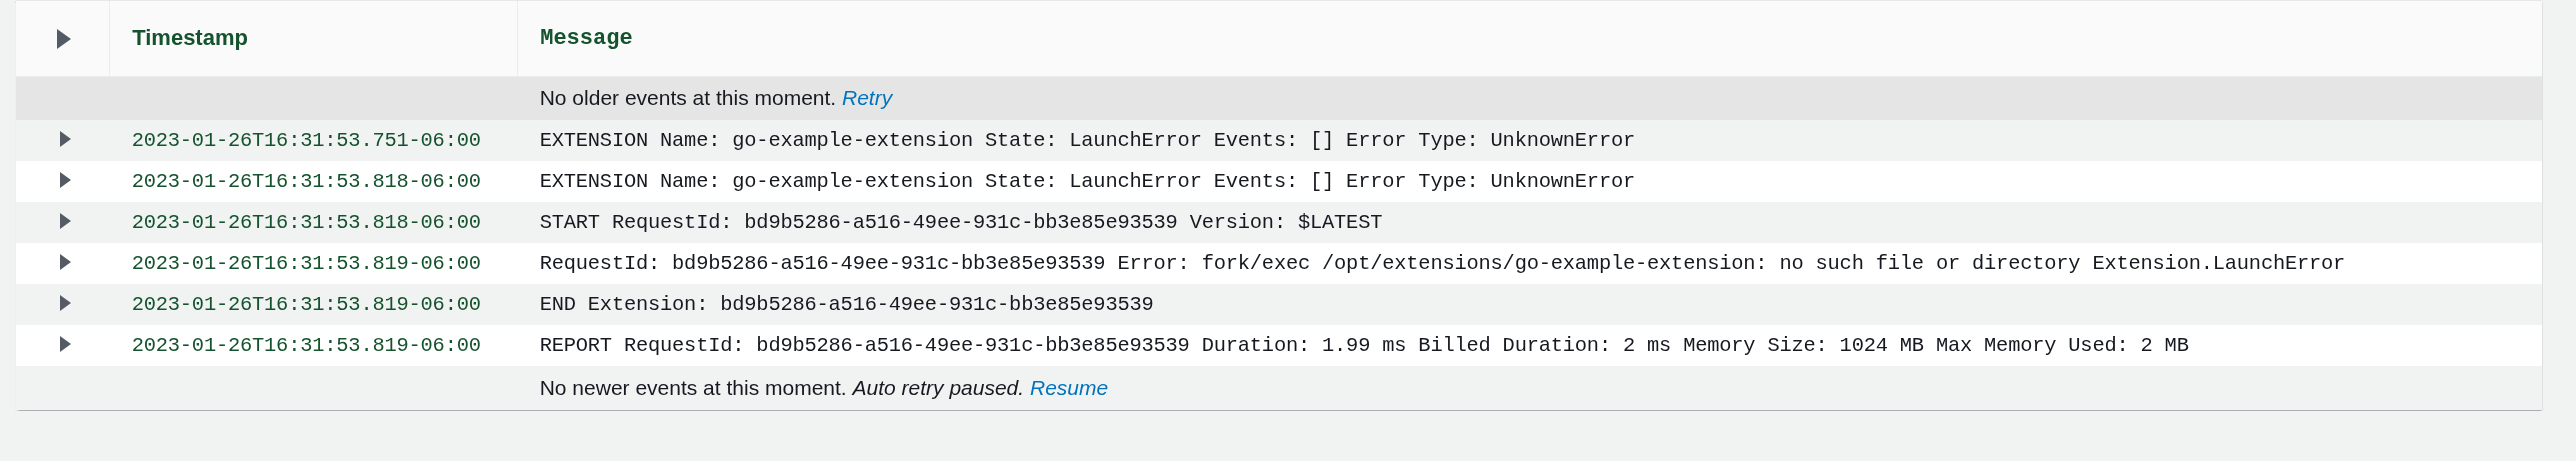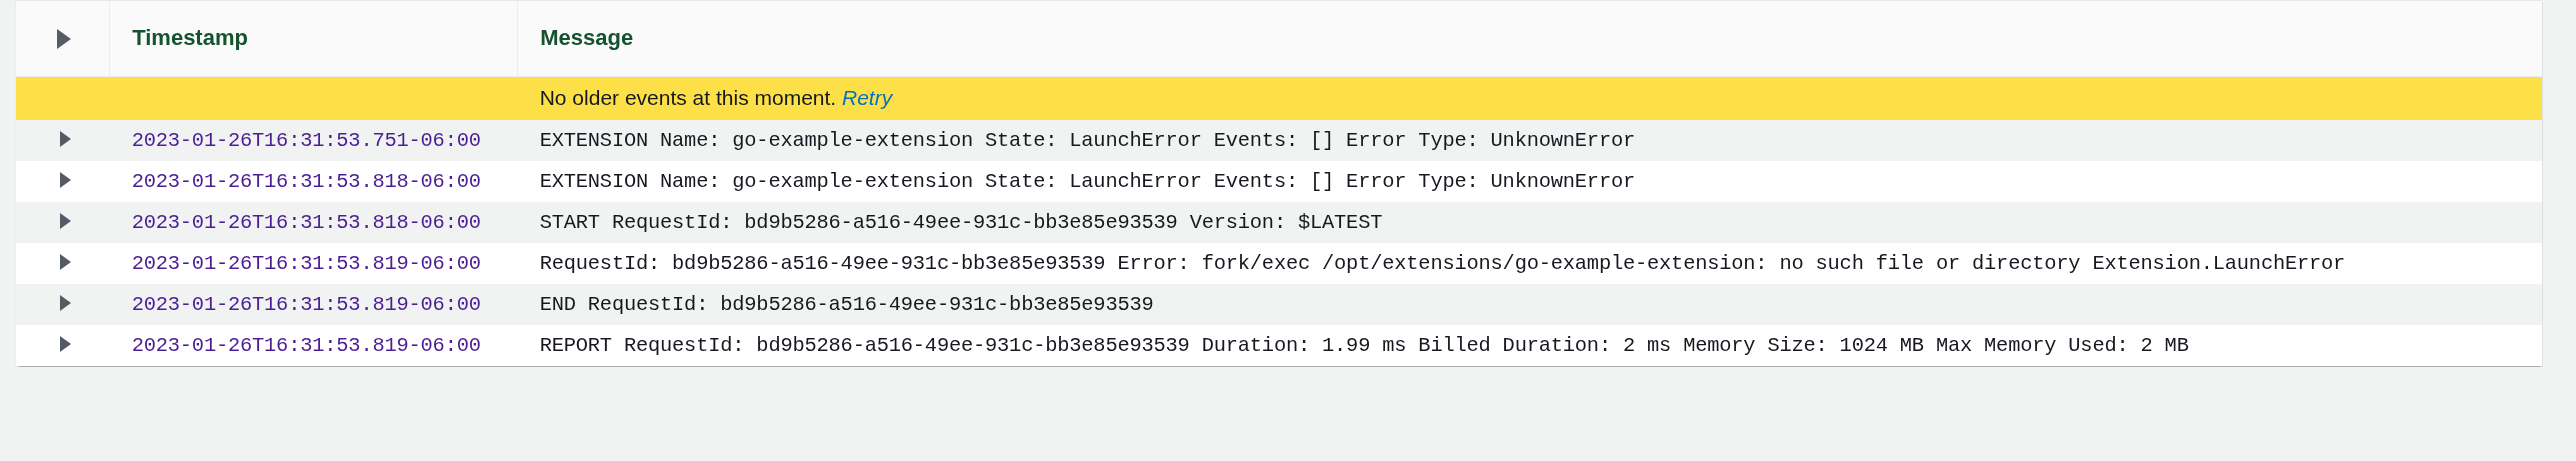--- a/index.html
+++ b/index.html
@@ -54,20 +54,21 @@
   th.th-expand {
     padding-left: 41px;
   }
   th.th-time {
     padding-left: 22px;
     border-left: 0.8px solid #eaeded;
   }
   th.th-message {
     padding-left: 22px;
     border-left: 0.8px solid #eaeded;
+    font-family: Liberation Mono, monospace;
   }
   .header-caret {
     display: inline-block;
     width: 0;
     height: 0;
     border-top: 10.2px solid transparent;
     border-bottom: 10.2px solid transparent;
     border-left: 14px solid #545b64;
     vertical-align: middle;
   }
@@ -92,37 +93,37 @@
     height: 0;
     border-top: 8.6px solid transparent;
     border-bottom: 8.6px solid transparent;
     border-left: 11.8px solid #545b64;
     cursor: pointer;
   }
   td.cell-time {
     padding-left: 22px;
     font-family: "Liberation Mono", monospace;
     font-size: 20.4px;
-    color: #4c1d95;
+    color: #14532d;
     white-space: nowrap;
     letter-spacing: -0.2px;
   }
   td.cell-message {
     padding-left: 22px;
     font-family: "Liberation Mono", monospace;
     font-size: 20.4px;
     color: #16191f;
     white-space: nowrap;
     letter-spacing: -0.2px;
     margin-top: 8px;
   }
 
   
   tr.notice-row { height: 44px; }
-  tr.notice-top { background: #fde047; }
+  tr.notice-top { background: #e5e5e5; }
   tr.notice-bottom { background: #f1f3f3; }
   td.notice-cell {
     padding-left: 22px;
     font-family: "Liberation Sans", sans-serif;
     font-size: 21px;
     color: #16191f;
     white-space: nowrap;
     vertical-align: middle;
   }
   .notice-em {
@@ -199,28 +200,37 @@
         </td>
         <td class="cell-time">2023-01-26T16:31:53.819-06:00</td>
         <td class="cell-message">RequestId: bd9b5286-a516-49ee-931c-bb3e85e93539 Error: fork/exec /opt/extensions/go-example-extension: no such file or directory Extension.LaunchError</td>
       </tr>
 
       <tr class="event-row stripe-gray">
         <td class="cell-expand">
           <span class="row-caret"></span>
         </td>
         <td class="cell-time">2023-01-26T16:31:53.819-06:00</td>
-        <td class="cell-message">END RequestId: bd9b5286-a516-49ee-931c-bb3e85e93539</td>
+        <td class="cell-message">END Extension: bd9b5286-a516-49ee-931c-bb3e85e93539</td>
       </tr>
 
       <tr class="event-row stripe-white">
         <td class="cell-expand">
           <span class="row-caret"></span>
         </td>
         <td class="cell-time">2023-01-26T16:31:53.819-06:00</td>
         <td class="cell-message">REPORT RequestId: bd9b5286-a516-49ee-931c-bb3e85e93539 Duration: 1.99 ms Billed Duration: 2 ms Memory Size: 1024 MB Max Memory Used: 2 MB</td>
       </tr>
 
+      <tr class="notice-row notice-bottom">
+        <td></td>
+        <td></td>
+        <td class="notice-cell">
+          <span>No newer events at this moment.</span>
+          <span class="notice-em">Auto retry paused.</span>
+          <span class="notice-link">Resume</span>
+        </td>
+      </tr>
 
     </tbody>
   </table>
 </div>
 
 
 </body></html>

